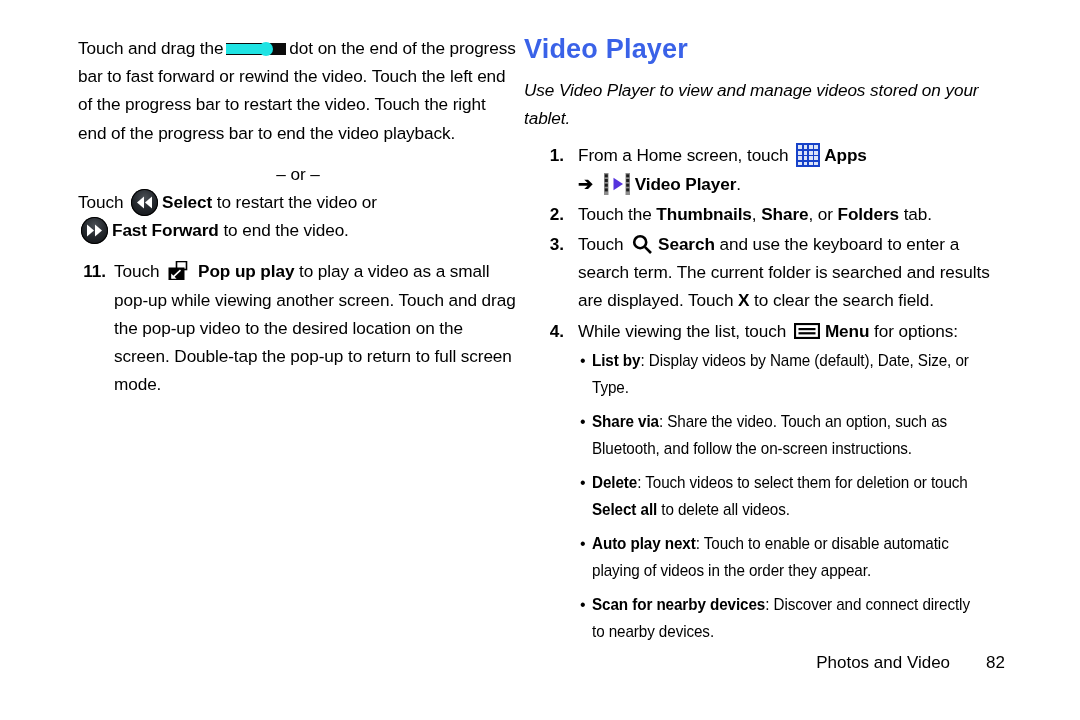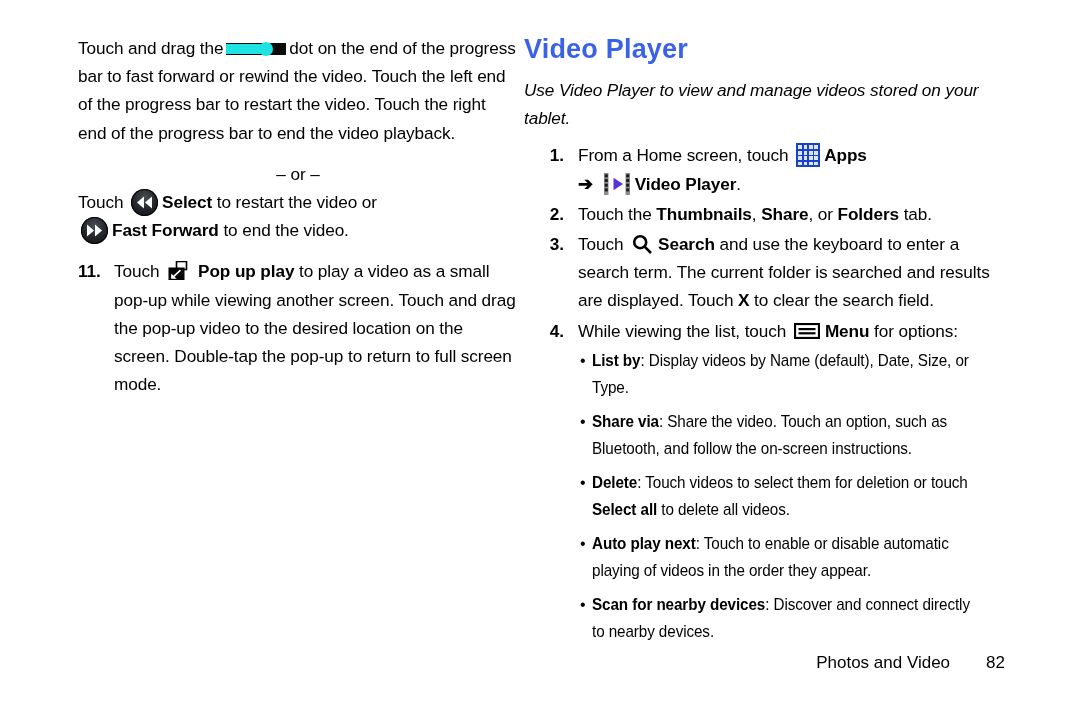--- a/index.html
+++ b/index.html
@@ -57,21 +57,21 @@
   .num-item {
     position: relative;
     padding-left: 36px;
     margin-bottom: 12px;
   }
   .num-item > .num {
     position: absolute;
     left: 0;
     top: 0;
     width: 28px;
-    text-align: left;
+    text-align: right;
     font-weight: bold;
   }
 
   
   .rnum-item {
     position: relative;
     padding-left: 54px;
     margin-bottom: 2px;
   }
   .rnum-item > .num {

